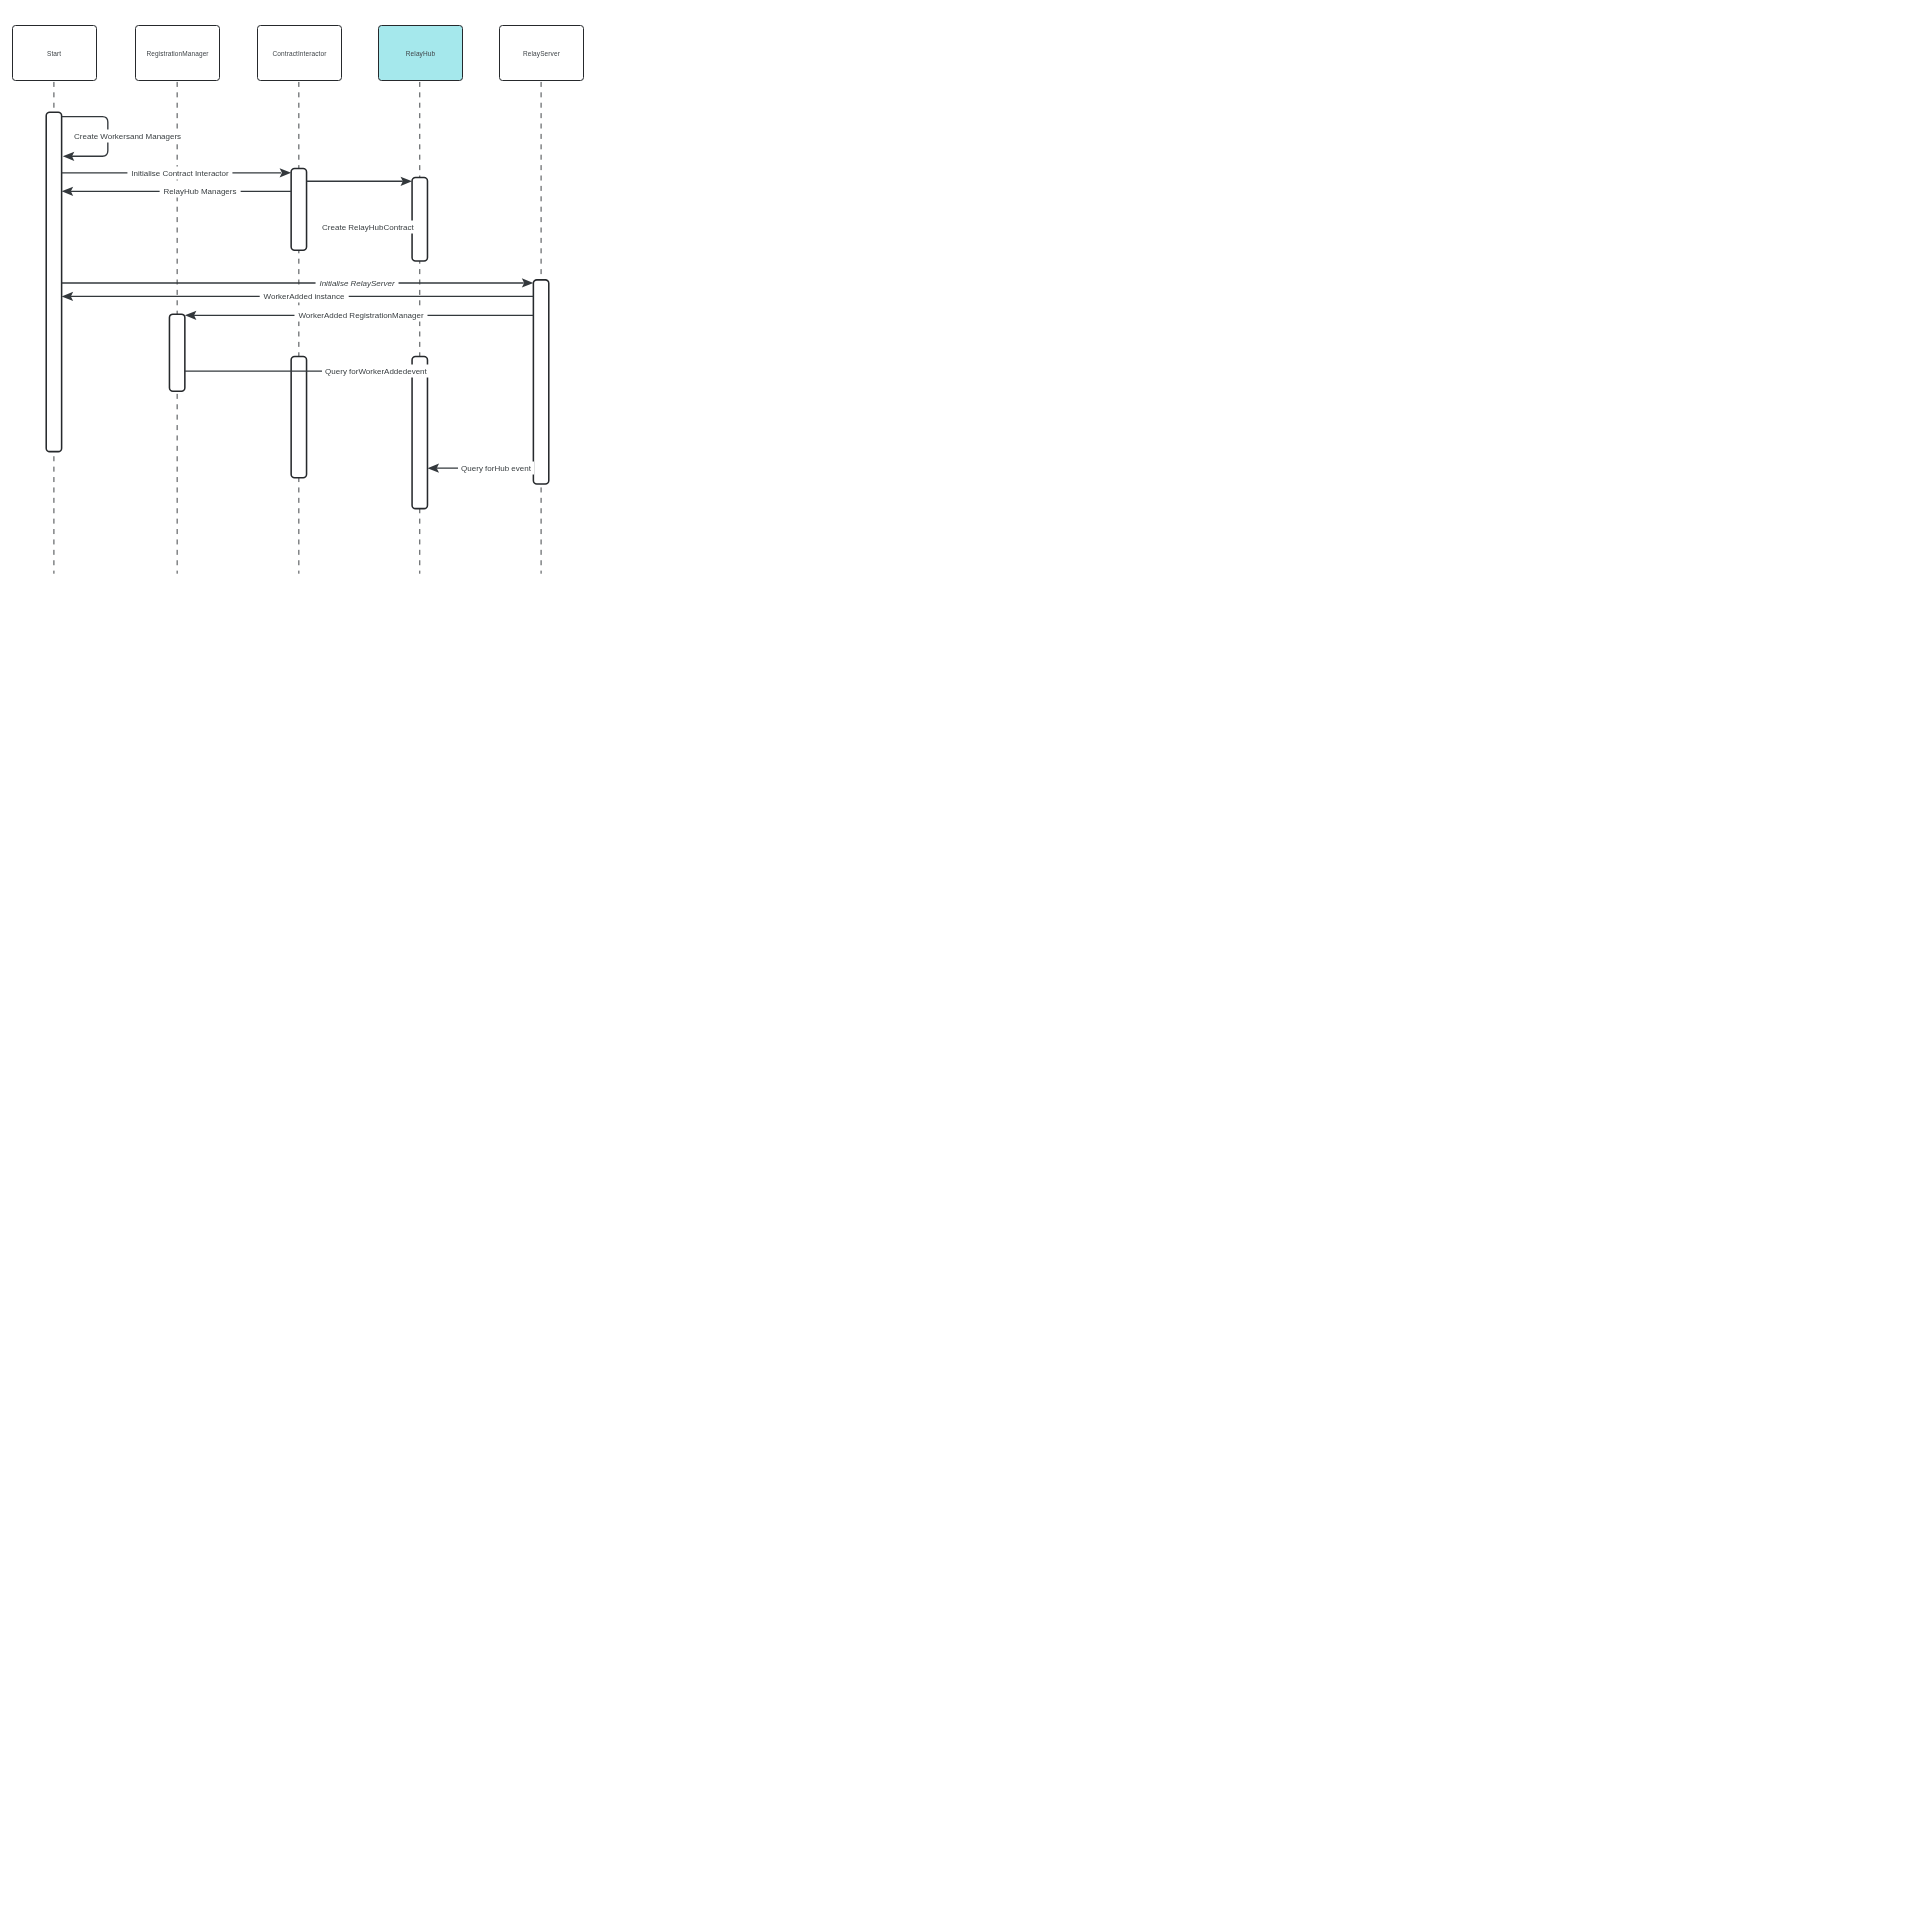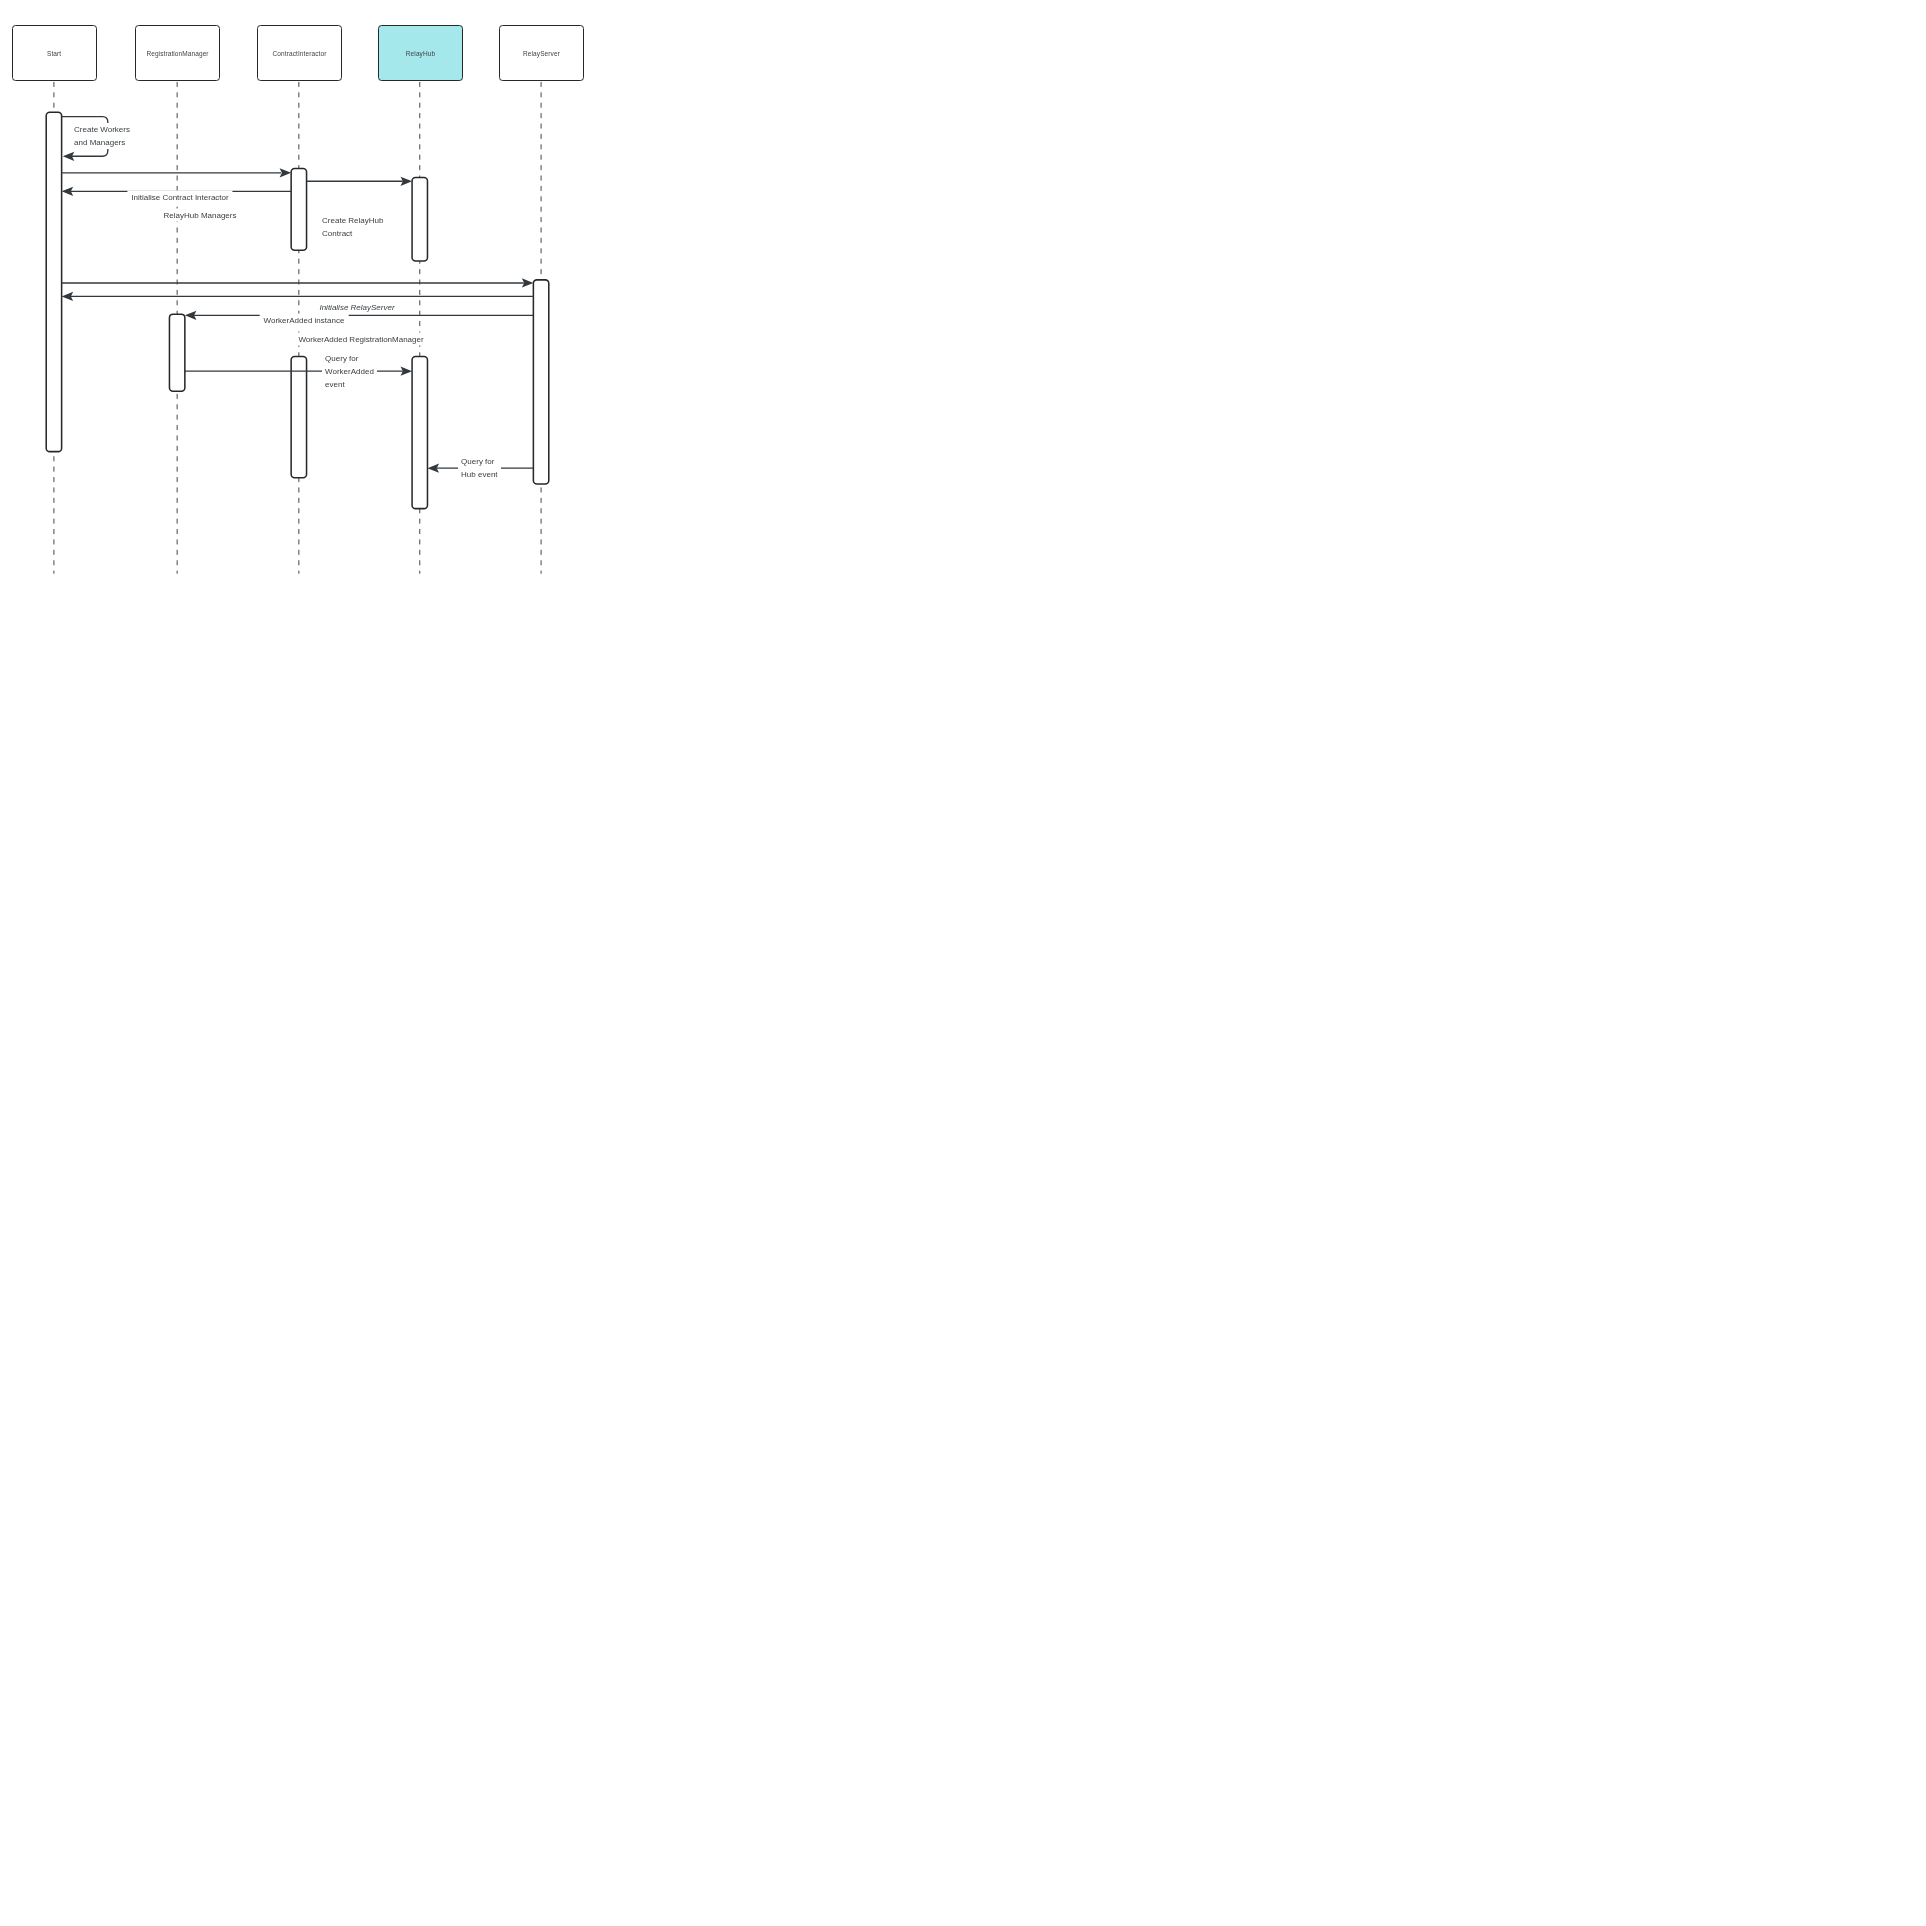--- a/index.html
+++ b/index.html
@@ -33,22 +33,22 @@
 
   
   .msg-label {
     position: absolute;
     background: #ffffff;
     color: #3b4043;
     font-size: 8px;
     white-space: nowrap;
     line-height: 13px;
   }
-  .msg-label.center { transform: translate(-50%,-50%); padding: 0 3.9px; margin-top: 24px; }
-  .msg-label.block  { transform: translateY(-50%); padding: 0 3.1px; display:flex; flex-direction:column; text-align:left; }
+  .msg-label.center { transform: translate(-50%,-50%); padding: 0 3.9px; }
+  .msg-label.block  { transform: translateY(-50%); padding: 0 3.1px; display:flex; text-align:left; }
   .lifeline { stroke:#3a3e42; stroke-width:2.5; stroke-dasharray:13 14; fill:none; }
   .msg-line { stroke:#33383c; stroke-width:3.5; fill:none; }
   .arrow-head { fill:#33383c; stroke:none; }
   .act-bar { stroke:#26292c; stroke-width:4; fill:#ffffff; }
 </style>
 </head>
 <body>
 
 <div class="stage">
 

